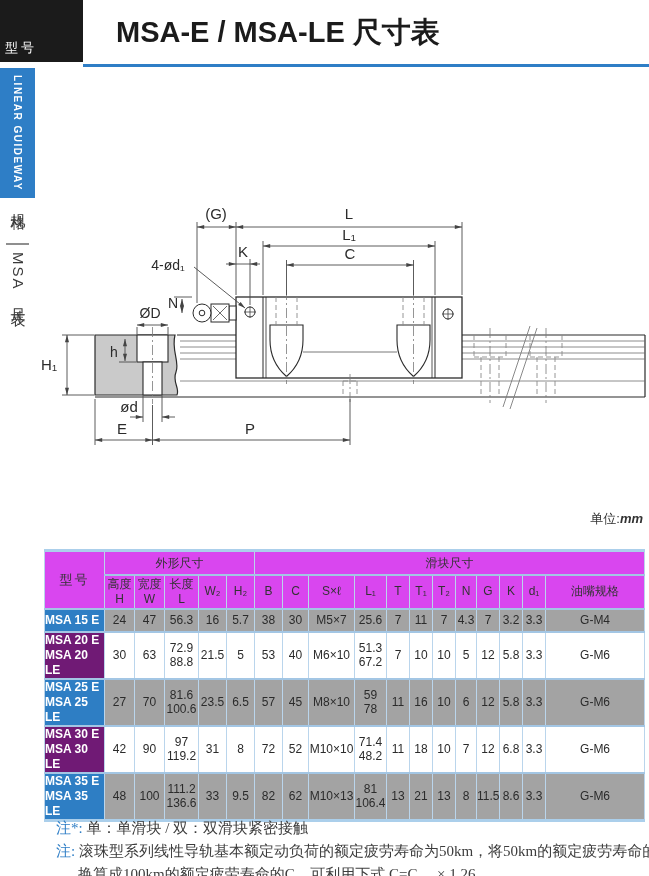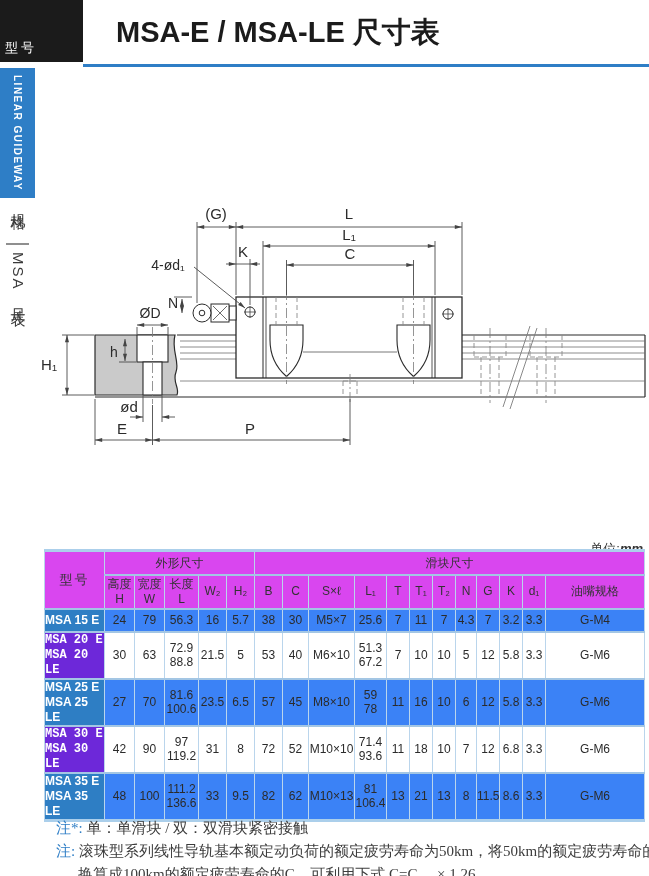--- a/index.html
+++ b/index.html
@@ -16,42 +16,42 @@
   .brand{position:absolute;left:0;top:68px;width:35px;height:130px;background:#2e7ec6;display:flex;align-items:center;justify-content:center;}
   .brand span{writing-mode:vertical-rl;text-orientation:mixed;color:#fff;font-size:10px;font-weight:bold;letter-spacing:1.5px;white-space:nowrap;}
   .side-sec{position:absolute;writing-mode:vertical-rl;text-orientation:mixed;color:#3a3a3a;font-size:15px;letter-spacing:2px;white-space:nowrap;}
   .side-sec.one{left:8px;top:201px;}
   .side-sec.two{left:8px;top:252px;}
   .side-divider{position:absolute;left:6px;top:243px;width:23px;height:2px;background:#8f8f8f;}
   
   .drawing{position:absolute;left:30px;top:200px;width:619px;height:270px;}
   .drawing text{font-family:"Liberation Sans","DejaVu Sans",sans-serif;fill:#2b2b2b;}
   
-  .unit{position:absolute;right:6px;top:540px;font-size:13px;color:#333;}
+  .unit{position:absolute;right:6px;top:510px;font-size:13px;color:#333;}
   .unit .mm{font-weight:bold;font-style:italic;}
   
   .dim-table{position:absolute;left:44px;top:549px;width:600px;border-collapse:collapse;table-layout:fixed;
     border-top:3px solid #abcfeb;border-bottom:3px solid #abcfeb;}
   .dim-table th,.dim-table td{
     border-left:1px solid #bad5ec;border-right:1px solid #bad5ec;
     border-top:2px solid #a3c6e4;border-bottom:2px solid #a3c6e4;
     font-size:12px;font-weight:normal;text-align:center;vertical-align:middle;
     padding:0;white-space:pre-line;line-height:1.18;color:#2b2b2b;
   }
   .dim-table thead th{background:#d946ef;color:#333;}
   .dim-table tr.group-row{height:24px;}
   .dim-table tr.sub-row{height:34px;}
   .dim-table th.model-head{font-size:13px;letter-spacing:2px;}
   .dim-table tbody tr{height:26px;}
   .dim-table tbody tr.single{height:23px;}
-  .dim-table tbody tr.row-tint td{background:#3b82f6;}
+  .dim-table tbody tr.row-tint td{background:#a3a3a3;}
   .dim-table tbody tr.row-plain td{background:#ffffff;}
   .dim-table tbody th.model{font-weight:bold;color:#fff;font-size:12px;text-align:left;line-height:1.25;}
   .dim-table tbody th.model-blue{background:#2e7ec4;}
-  .dim-table tbody th.model-gray{background:#6d28d9;font-family:Liberation Mono, monospace;}
+  .dim-table tbody th.model-gray{background:#701a75;}
   
   .fn{position:absolute;left:56px;width:600px;font-size:15px;color:#3c3c3c;line-height:1.55;font-family:Liberation Serif, serif;}
   .fn.fn1{top:817px;}
   .fn.fn2{top:840px;padding-left:22px;text-indent:-22px;}
   .fn .lab{color:#2e7ec6;}
 </style>
 </head>
 <body>
 
 <div class="black-box">
@@ -266,21 +266,21 @@
         <th>G</th>
         <th>K</th>
         <th>d₁</th>
         <th>油嘴规格</th>
       </tr>
   </thead>
   <tbody>
       <tr class="row-tint single">
         <th class="model model-blue">MSA 15 E</th>
         <td>24</td>
-        <td>79</td>
+        <td>47</td>
         <td>56.3</td>
         <td>16</td>
         <td>5.7</td>
         <td>38</td>
         <td>30</td>
         <td>M5×7</td>
         <td>25.6</td>
         <td>7</td>
         <td>11</td>
         <td>7</td>
@@ -342,21 +342,21 @@
         <td>42</td>
         <td>90</td>
         <td>97
 119.2</td>
         <td>31</td>
         <td>8</td>
         <td>72</td>
         <td>52</td>
         <td>M10×10</td>
         <td>71.4
-93.6</td>
+48.2</td>
         <td>11</td>
         <td>18</td>
         <td>10</td>
         <td>7</td>
         <td>12</td>
         <td>6.8</td>
         <td>3.3</td>
         <td>G-M6</td>
       </tr>
       <tr class="row-tint">

